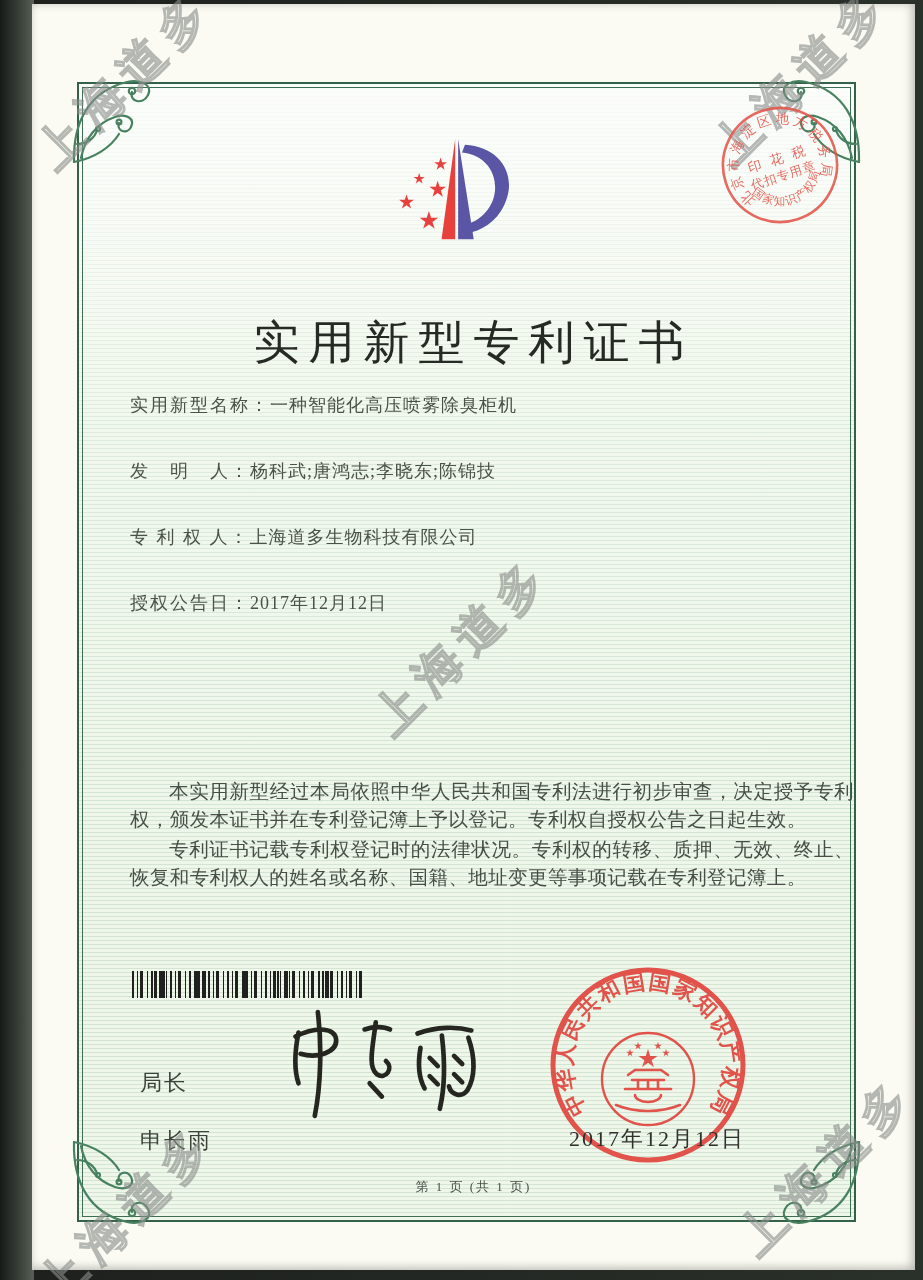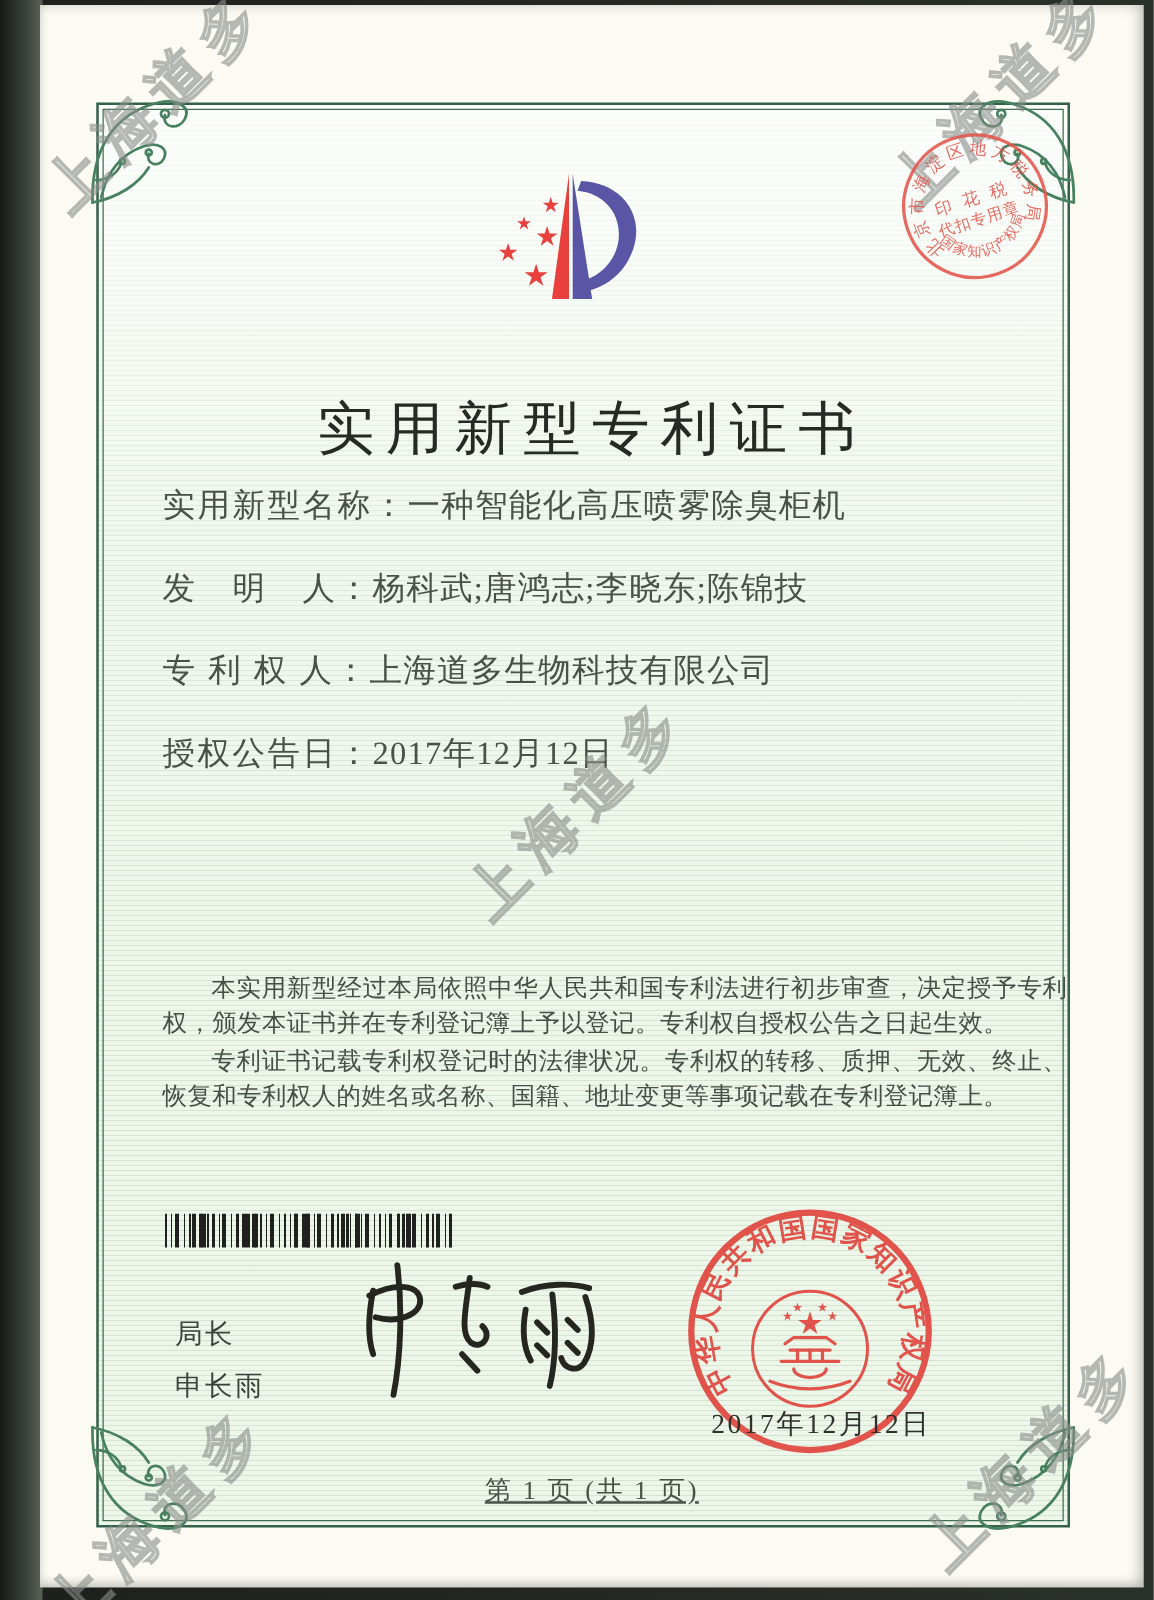--- a/index.html
+++ b/index.html
@@ -30,36 +30,36 @@
     font-size:47px;font-weight:700;letter-spacing:10px;white-space:nowrap;
     color:rgba(255,255,255,0.06);-webkit-text-stroke:1.4px rgba(135,138,135,.6);
     pointer-events:none;font-family:"Liberation Sans","DejaVu Sans",sans-serif;}
   
   .content{position:absolute;left:0;top:0;width:100%;height:100%;z-index:2;color:#3c423c;}
   .cert-no{position:absolute;left:98px;top:136px;font-size:21px;letter-spacing:3px;color:#474e46;}
   .logo{position:absolute;left:356px;top:132px;width:150px;height:112px;}
   .title{position:absolute;left:0;top:264px;width:100%;text-align:center;
     font-size:46px;font-weight:400;letter-spacing:9px;color:#262a25;margin-top:44px;}
   .fields{position:absolute;left:98px;top:387px;}
-  .frow{font-size:26px;line-height:28px;margin-bottom:38px;letter-spacing:1px;color:#4a5147;white-space:nowrap;}
+  .frow{font-size:18px;line-height:28px;margin-bottom:38px;letter-spacing:1px;color:#4a5147;white-space:nowrap;}
   .frow .lab{letter-spacing:2px;}
   .body-text{position:absolute;left:98px;top:750px;width:724px;font-size:19.5px;
     line-height:27.6px;color:#474e45;text-align:justify;letter-spacing:.4px;margin-top:24px;}
   .body-text p{margin:0 0 3px 0;text-indent:2em;}
   .barcode{position:absolute;left:100px;top:967px;width:231px;height:27px;
     background:
       repeating-linear-gradient(90deg,#20211f 0 2px,rgba(0,0,0,0) 2px 5px,#20211f 5px 6px,rgba(0,0,0,0) 6px 8px,#20211f 8px 11px,rgba(0,0,0,0) 11px 15px,#20211f 15px 16px,rgba(0,0,0,0) 16px 19px),
       repeating-linear-gradient(90deg,rgba(0,0,0,0) 0 22px,#20211f 22px 24px,rgba(0,0,0,0) 24px 29px,#20211f 29px 33px,rgba(0,0,0,0) 33px 41px);}
   .officer{position:absolute;left:108px;top:1042px;font-size:22px;color:#3d423b;letter-spacing:2px;}
-  .officer div{line-height:42px;}
+  .officer div{line-height:42px;margin-top:16px;}
   .sig{position:absolute;left:232px;top:998px;width:250px;height:122px;}
   .seal{position:absolute;left:516px;top:961px;width:200px;height:200px;z-index:4;opacity:.92;}
   .seal-date{position:absolute;left:537px;top:1120px;font-size:22px;letter-spacing:2px;color:#30312c;z-index:5;}
-  .footer{position:absolute;left:0;top:1174px;width:100%;text-align:center;font-size:21px;
-    letter-spacing:2px;color:#4a5147;text-decoration:underline;}
+  .footer{position:absolute;left:0;top:1174px;width:100%;text-align:center;font-size:13px;
+    letter-spacing:2px;color:#4a5147;}
   .stamp{position:absolute;left:686px;top:99px;width:124px;height:124px;z-index:4;
     transform:rotate(-18deg);opacity:.88;}
   .seal text,.stamp text{font-family:"Liberation Serif","DejaVu Serif",serif;}
 </style>
 </head>
 <body>
 
 <div class="spine"></div>
 
 <div class="page">

